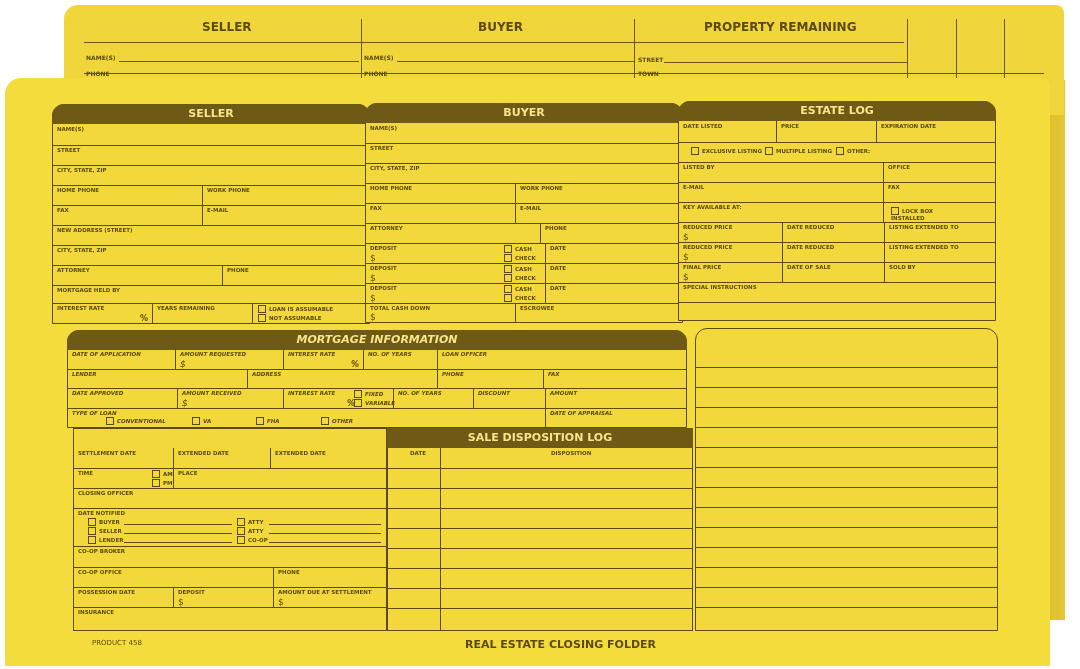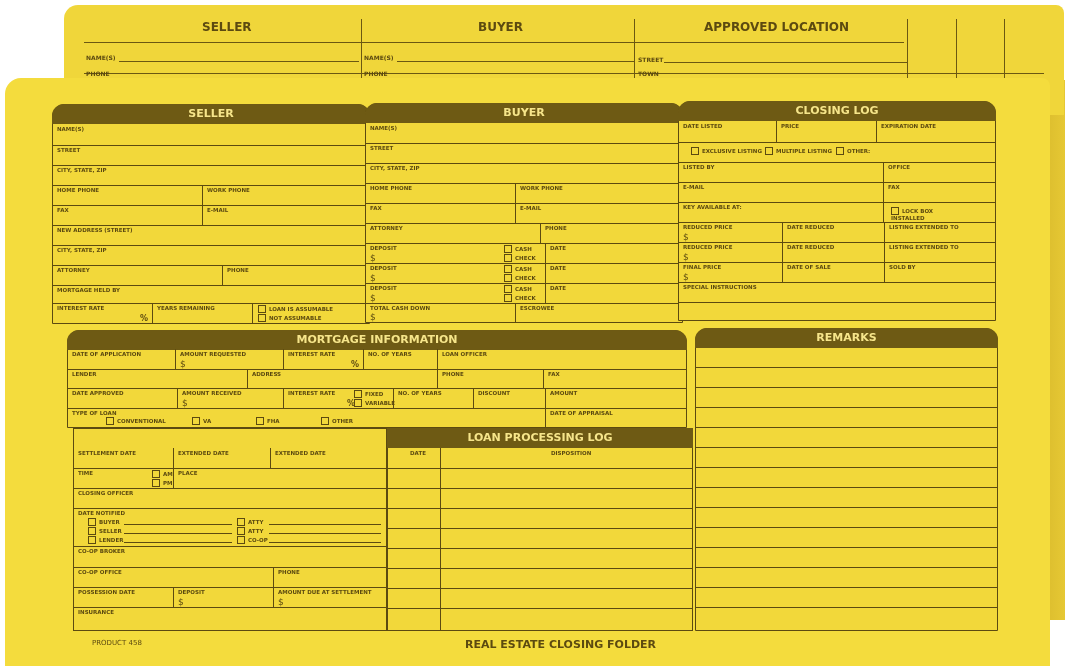--- a/index.html
+++ b/index.html
@@ -25,21 +25,21 @@
   .product{position:absolute;left:92px;top:639px;font-size:7px;color:#5c4a10;}
   .line-h{position:absolute;left:0;right:0;height:1px;background:#5c4a10;}
 </style>
 </head>
 <body>
 
 <div class="back-right-strip"></div>
 <div class="back-folder">
   <div class="bk-head" style="left:138px;">SELLER</div>
   <div class="bk-head" style="left:414px;">BUYER</div>
-  <div class="bk-head" style="left:640px;">APPROVED LOCATION</div>
+  <div class="bk-head" style="left:640px;">PROPERTY REMAINING</div>
   <div class="bk-line" style="left:20px;width:820px;top:37px;"></div>
   <div class="bk-vline" style="left:297px;top:14px;height:64px;"></div>
   <div class="bk-vline" style="left:570px;top:14px;height:64px;"></div>
   <div class="bk-vline" style="left:843px;top:14px;height:60px;"></div>
   <div class="bk-vline" style="left:892px;top:14px;height:60px;"></div>
   <div class="bk-vline" style="left:940px;top:14px;height:60px;"></div>
   <div class="bk-line" style="left:20px;width:960px;top:68px;"></div>
   <div class="bk-lab" style="left:22px;top:49px;">NAME(S)</div>
   <div class="bk-line" style="left:55px;width:240px;top:56px;"></div>
   <div class="bk-lab" style="left:22px;top:65px;">PHONE</div>
@@ -183,21 +183,21 @@
         <span class="lbl">TOTAL CASH DOWN</span>
         <span class="dollar">$</span>
       </div>
     <div class="cell" style="left:150px;right:0;border-right:none;">
         <span class="lbl">ESCROWEE</span>
       </div>
   </div>
 </div>
 
 <div class="panel" style="left:678px;top:101px;width:318px;height:220px;border-radius:12px 12px 0 0;">
-  <div class="phead">CLOSING LOG</div>
+  <div class="phead">ESTATE LOG</div>
   <div class="row" style="top:19px;height:21px;">
     <div class="cell" style="left:0;width:98px;">
         <span class="lbl">DATE LISTED</span>
       </div>
     <div class="cell" style="left:98px;width:100px;">
         <span class="lbl">PRICE</span>
       </div>
     <div class="cell" style="left:198px;right:0;border-right:none;">
         <span class="lbl">EXPIRATION DATE</span>
       </div>
@@ -264,21 +264,21 @@
     <div class="cell" style="left:206px;right:0;border-right:none;">
         <span class="lbl">SOLD BY</span>
       </div>
   </div>
   <div class="row" style="top:180px;height:20px;">
       <span class="lbl">SPECIAL INSTRUCTIONS</span>
     </div>
   <div class="row" style="top:200px;height:18px;border-bottom:none;"></div>
 </div>
 
-<div class="panel" style="left:67px;top:330px;width:620px;height:98px;border-radius:12px 12px 0 0;">
+<div class="panel" style="left:67px;top:330px;width:620px;height:98px;border-radius:12px 12px 0 0;font-style:italic;">
   <div class="phead">MORTGAGE INFORMATION</div>
   <div class="row" style="top:18px;height:20px;">
     <div class="cell" style="left:0;width:108px;">
         <span class="lbl">DATE OF APPLICATION</span>
       </div>
     <div class="cell" style="left:108px;width:108px;">
         <span class="lbl">AMOUNT REQUESTED</span>
         <span class="dollar">$</span>
       </div>
     <div class="cell" style="left:216px;width:80px;">
@@ -338,21 +338,20 @@
       <div class="cbl" style="left:188px;top:9px;"><span class="cb"></span><span>FHA</span></div>
       <div class="cbl" style="left:253px;top:9px;"><span class="cb"></span><span>OTHER</span></div>
     </div>
     <div class="cell" style="left:478px;right:0;border-right:none;">
         <span class="lbl">DATE OF APPRAISAL</span>
       </div>
   </div>
 </div>
 
 <div class="panel" style="left:695px;top:328px;width:303px;height:303px;border-radius:12px 12px 0 0;">
-  <div class="phead">REMARKS</div>
   <div class="line-h" style="top:38px;"></div>
   <div class="line-h" style="top:58px;"></div>
   <div class="line-h" style="top:78px;"></div>
   <div class="line-h" style="top:98px;"></div>
   <div class="line-h" style="top:118px;"></div>
   <div class="line-h" style="top:138px;"></div>
   <div class="line-h" style="top:158px;"></div>
   <div class="line-h" style="top:178px;"></div>
   <div class="line-h" style="top:198px;"></div>
   <div class="line-h" style="top:218px;"></div>
@@ -424,21 +423,21 @@
         <span class="lbl">AMOUNT DUE AT SETTLEMENT</span>
         <span class="dollar">$</span>
       </div>
   </div>
   <div class="row" style="top:178px;height:22px;border-bottom:none;">
       <span class="lbl">INSURANCE</span>
     </div>
 </div>
 
 <div class="panel" style="left:387px;top:428px;width:306px;height:203px;">
-  <div class="phead" style="border-radius:0;">LOAN PROCESSING LOG</div>
+  <div class="phead" style="border-radius:0;">SALE DISPOSITION LOG</div>
   <div style="position:absolute;left:52px;top:19px;bottom:0;width:1px;background:#5c4a10;"></div>
   <div class="lbl" style="left:22px;top:21px;">DATE</div>
   <div class="lbl" style="left:163px;top:21px;">DISPOSITION</div>
   <div class="line-h" style="top:39px;"></div>
   <div class="line-h" style="top:59px;"></div>
   <div class="line-h" style="top:79px;"></div>
   <div class="line-h" style="top:99px;"></div>
   <div class="line-h" style="top:119px;"></div>
   <div class="line-h" style="top:139px;"></div>
   <div class="line-h" style="top:159px;"></div>

